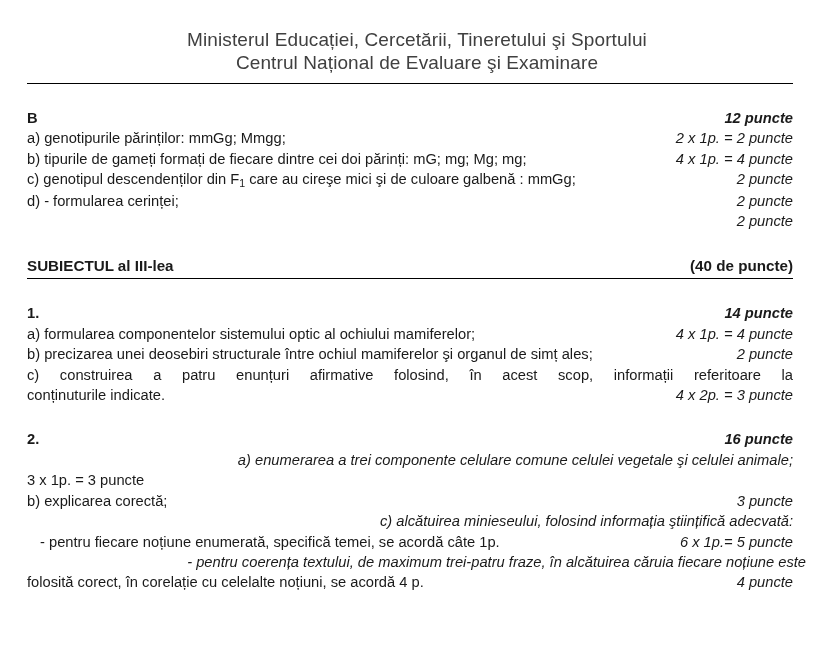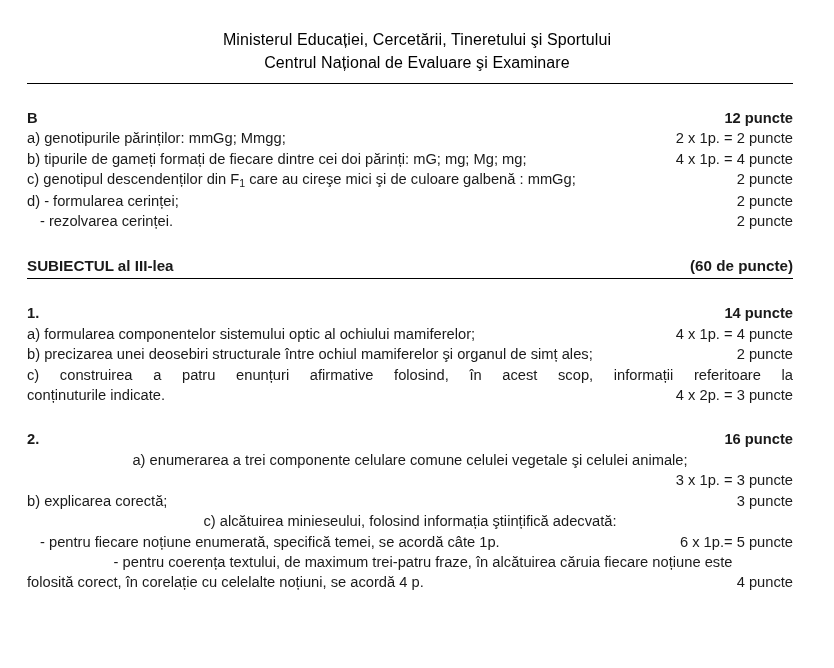--- a/index.html
+++ b/index.html
@@ -24,23 +24,23 @@
     padding: 0;
     overflow: hidden;
   }
 
   
   .doc-header {
     padding-top: 28px;
     text-align: center;
   }
   .doc-header .line {
-    font-size: 16px;
+    font-size: 19px;
     line-height: 23px;
-    color: #000000;
+    color: #404040;
     letter-spacing: 0.1px;
   }
   .header-rule {
     margin: 9px 41px 0 27px;
     border-top: 1.6px solid #000000;
     height: 0;
     font-size: 0;
     line-height: 0;
   }
 
@@ -62,20 +62,21 @@
     white-space: nowrap;
   }
   .row .spacer {
     flex: 1 1 auto;
     min-width: 8px;
   }
   .row .right {
     flex: 0 0 auto;
     white-space: nowrap;
     text-align: left;
+    font-style: italic;
   }
 
   .bold { font-weight: bold; }
 
   .block-gap-lg { height: 24px; }
 
   
   .section-head {
     display: flex;
     align-items: center;
@@ -88,25 +89,25 @@
   }
   .section-head .spacer { flex: 1 1 auto; }
 
   
   .para-justify {
     text-align: justify;
     text-align-last: justify;
     width: 100%;
   }
   .para-plain {
-    text-align: center;
-    width: 100%;
+    text-align: right;
+    width: 100%;
+    font-style: italic;
   }
   .right-only {
-    text-align: right;
     width: 100%;
   }
 
   .indent-1 { padding-left: 13px; }
 
   sub {
     font-size: 0.72em;
     vertical-align: baseline;
     position: relative;
     bottom: -0.28em;
@@ -153,33 +154,32 @@
         <span class="right">2 puncte</span>
       </div>
 
       <div class="row">
         <span class="left">d) - formularea cerinței;</span>
         <span class="spacer"></span>
         <span class="right">2 puncte</span>
       </div>
 
       <div class="row">
-        <span class="left indent-1">- rezolvarea cerinței.</span>
         <span class="spacer"></span>
         <span class="right">2 puncte</span>
       </div>
 
     </div>
 
     <div class="block-gap-lg"></div>
 
     <div class="section-head">
       <span>SUBIECTUL al III-lea</span>
       <span class="spacer"></span>
-      <span>(60 de puncte)</span>
+      <span>(40 de puncte)</span>
     </div>
 
     <div class="block-gap-lg"></div>
 
     <div>
 
       <div class="row">
         <span class="left bold">1.</span>
         <span class="spacer"></span>
         <span class="right bold">14 puncte</span>

